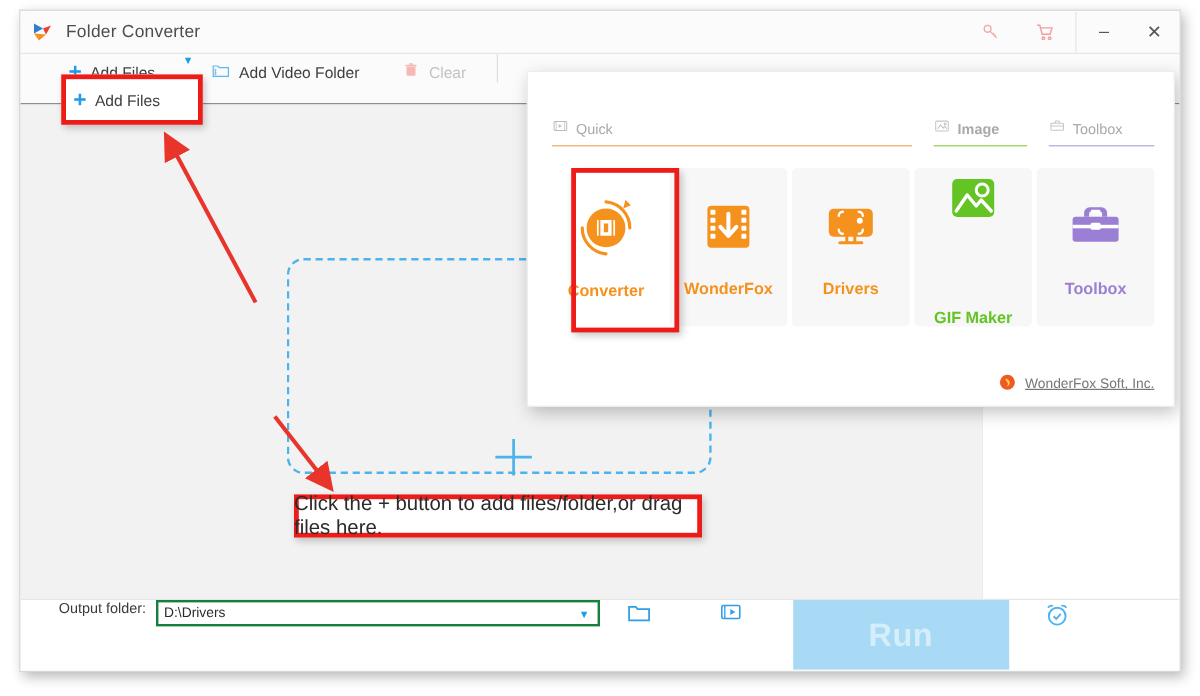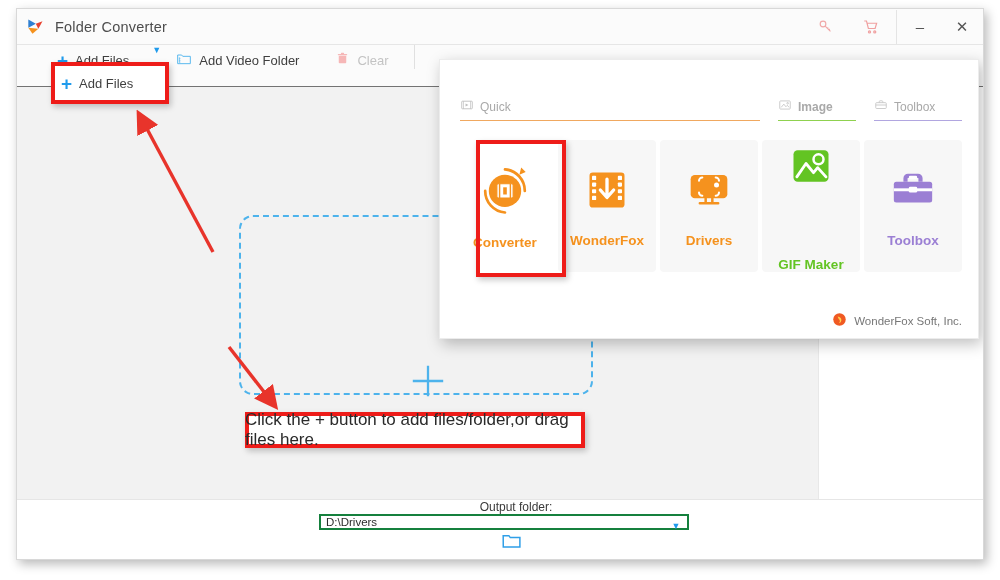--- a/index.html
+++ b/index.html
@@ -96,21 +96,21 @@
   .gpu-chip {
     flex: 1; height: 26px; border: 1px solid #e6e6e6; border-radius: 3px;
     display: flex; align-items: center; justify-content: center; gap: 4px;
     font-size: 10px; color: #cdcdcd; background: #fff;
   }
 
   
   .bottombar {
     position: absolute; left: 0; right: 0; bottom: 0; height: 60px;
     background: #ffffff; border-top: 1px solid #e6e6e6;
-    display: flex; align-items: center; flex-direction: column;
+    display: flex; 
   }
   .of-label { font-size: 12px; color: #3a3a3a; margin-left: 32px; }
   .of-combo {
     margin-left: 8px; width: 370px; height: 22px;
     border: 2px solid #15803d; background: #fff;
     display: flex; align-items: center; font-size: 11.5px; color: #2c2c2c;
     padding-left: 5px; position: relative;
   }
   .of-caret {
     position: absolute; right: 2px; top: 1px; width: 18px; height: 18px;
@@ -146,21 +146,21 @@
   .tile {
     flex: 1; height: 132px; background: #f7f7f7; border-radius: 4px;
     display: flex; flex-direction: column; align-items: center; justify-content: center;
     gap: 14px;
   }
   .tile.active { background: #ffffff; }
   .tile-label { font-size: 13.5px; font-weight: bold; }
   .brand {
     position: absolute; right: 16px; bottom: 9px;
     display: flex; align-items: center; gap: 7px;
-    font-size: 11.5px; color: #777;
+    font-size: 11.5px; color: #777; text-decoration: underline;
   }
 
   
   .hl {
     position: absolute; border: 4px solid #ee1c19; pointer-events: none;
     box-shadow: 2px 3px 6px rgba(0,0,0,0.22);
   }
   #hl-addfiles { left: 34px; top: 53px; width: 118px; height: 42px; background: #fff; z-index: 5; }
   #hl-addfiles-txt { position: absolute; left: 34px; top: 53px; width: 118px; height: 42px;
     display: flex; align-items: center; padding-left: 10px; z-index: 6;

